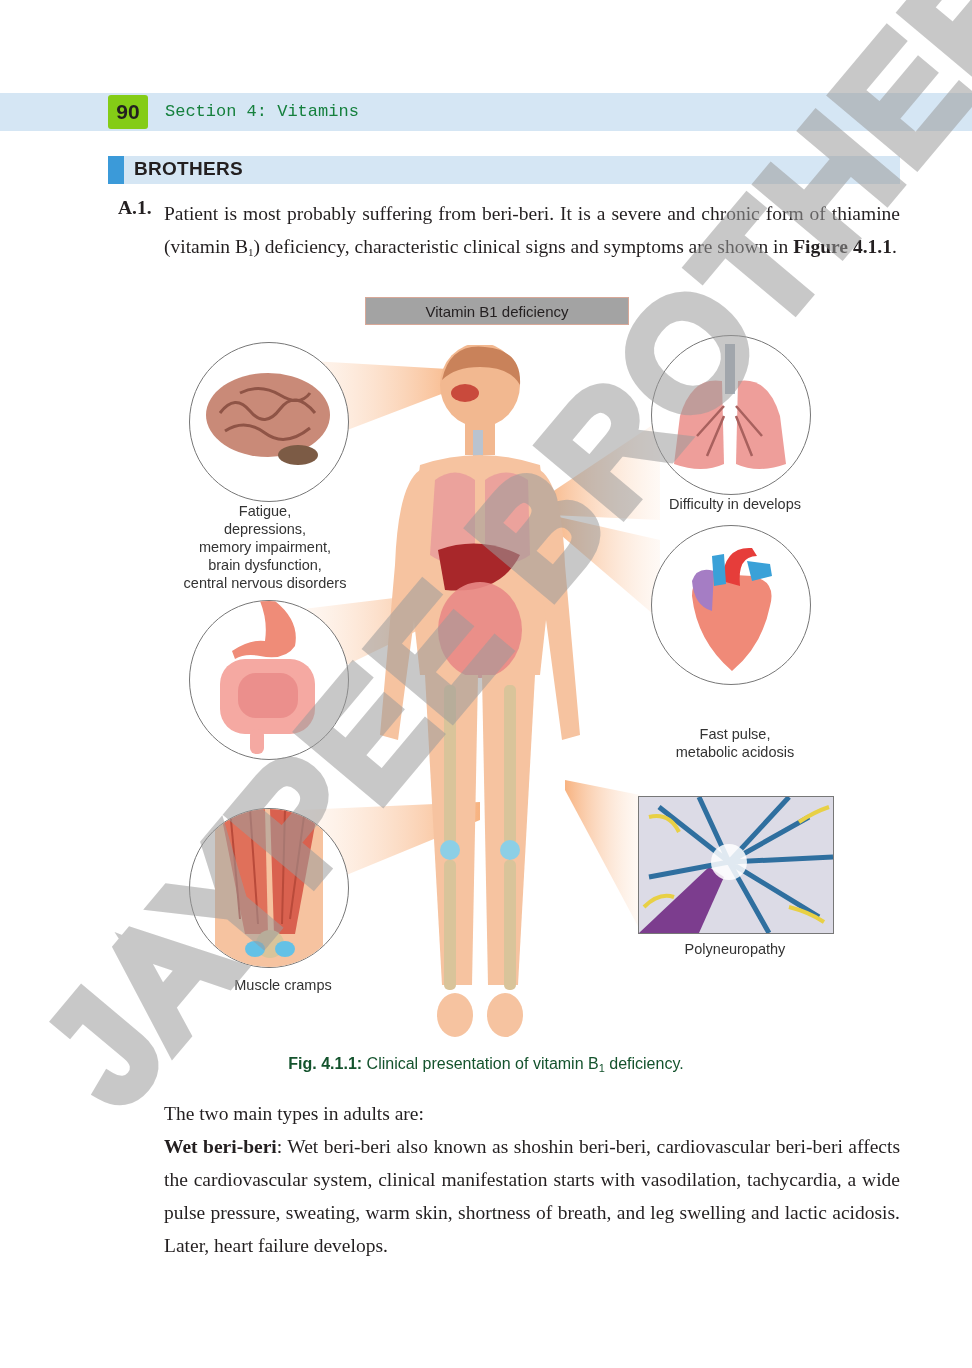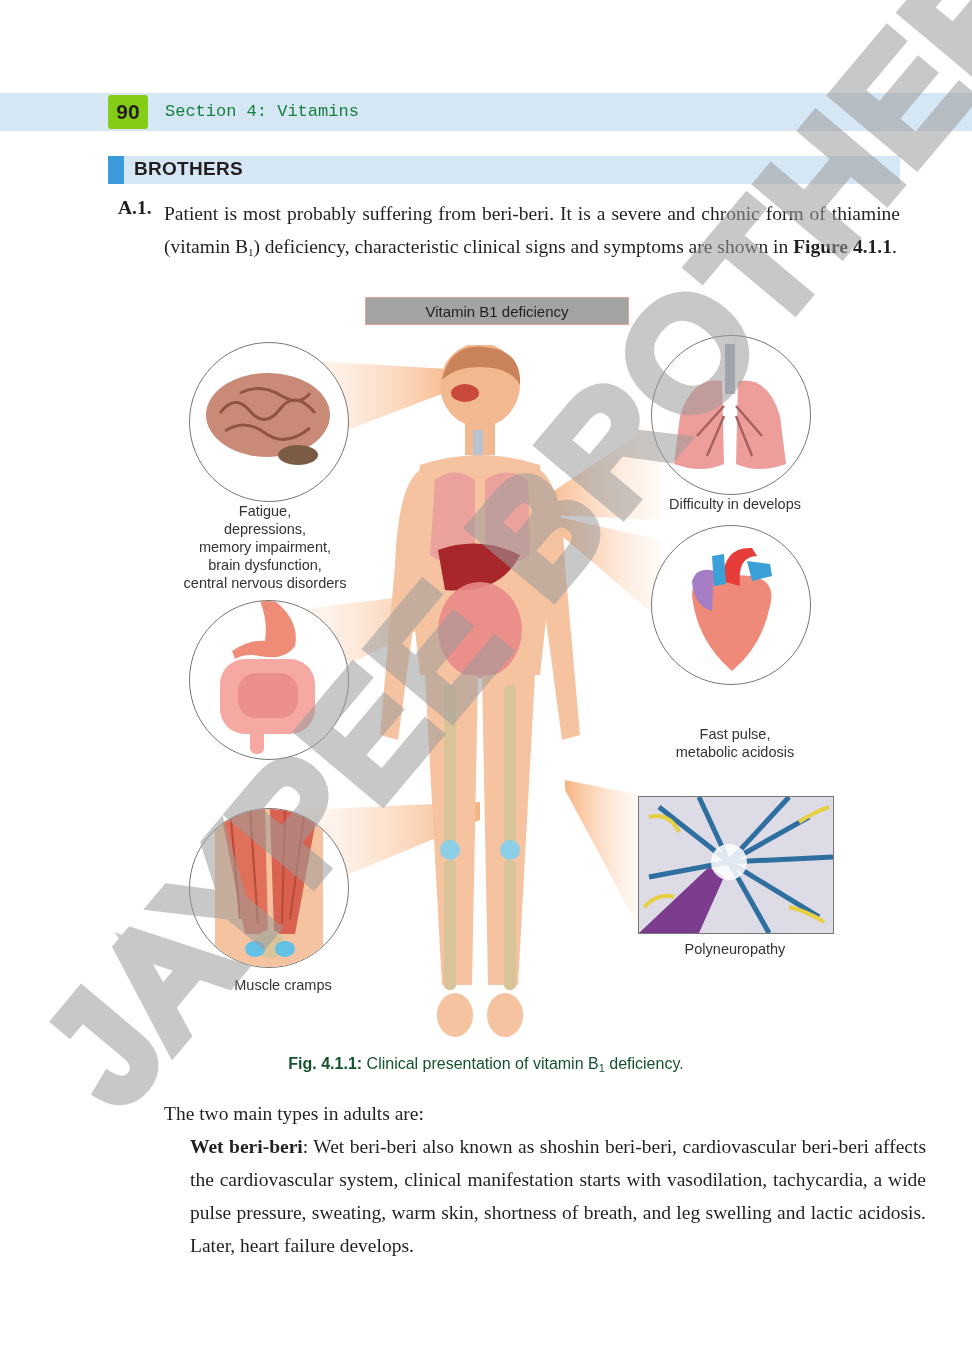--- a/index.html
+++ b/index.html
@@ -15,21 +15,21 @@
   .p1 { left:164px; top:197px; width:736px; }
   sub { font-size:11px; vertical-align:-3px; }
   .figure { position:absolute; left:160px; top:290px; width:690px; height:760px; }
   .fig-title-box { position:absolute; left:205px; top:7px; width:264px; height:28px; background:#a3a3a3; border:1.5px solid #d8a898; font-family:"Liberation Sans", sans-serif; font-size:15px; text-align:center; line-height:28px; color:#231f20; box-sizing:border-box; }
   .circle { position:absolute; width:158px; height:158px; border-radius:50%; border:1.2px solid #777; background:#fff; overflow:hidden; }
   .label { position:absolute; font-family:"Liberation Sans", sans-serif; font-size:14.5px; line-height:18px; color:#333; text-align:center; }
   .beam { position:absolute; pointer-events:none; }
   .caption { position:absolute; left:0; width:972px; top:1055px; text-align:center; font-family:"Liberation Sans", sans-serif; font-size:16px; color:#14532d; }
   .caption b { font-weight:bold; }
   .p2 { left:164px; top:1097px; width:736px; }
-  .p3 { left:164px; top:1130px; width:736px;margin-left:26px; }
+  .p3 { left:164px; top:1130px; width:736px; }
   .watermark { position:absolute; left:0; top:0; width:972px; height:1368px; pointer-events:none; }
 </style>
 </head>
 <body>
 
 <div class="header-band"></div>
 <div class="page-num">90</div>
 <div class="section-title">Section 4:  Vitamins</div>
 
 <div class="answers-bar"></div>

